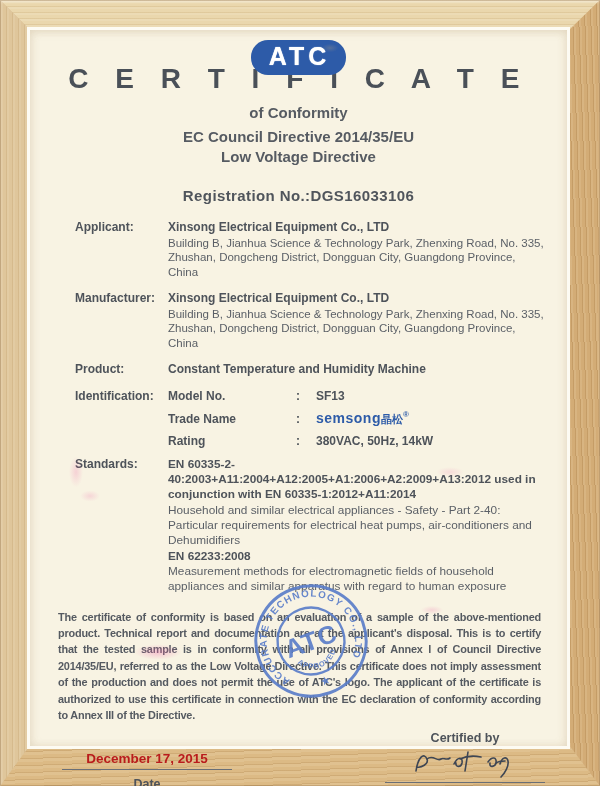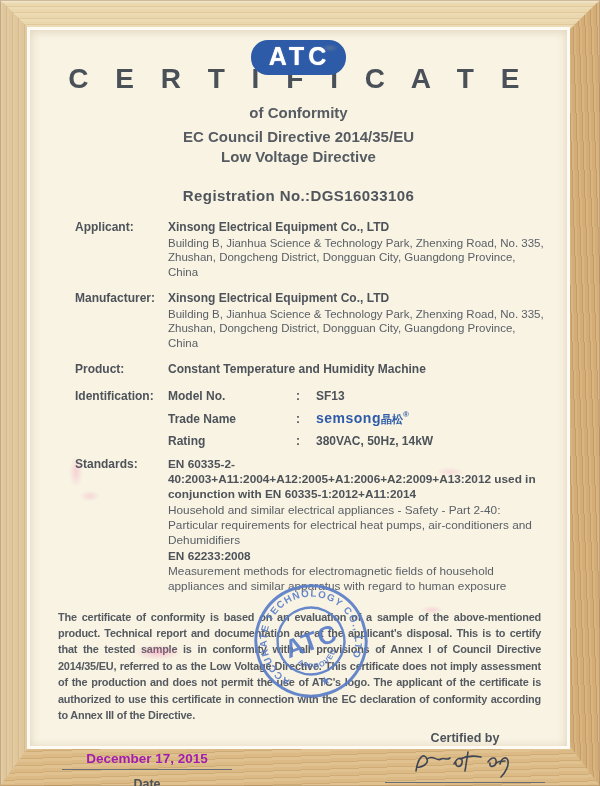--- a/index.html
+++ b/index.html
@@ -68,21 +68,21 @@
   .paragraph { margin:14px 26px 0 28px; font-size:10.9px; font-weight:bold; color:#555a61;
     text-align:justify; line-height:1.5; letter-spacing:-.2px; }
 
   
   .sign-area { position:relative; height:86px; margin-top:6px; }
   .certified-block { position:absolute; right:22px; top:2px; width:160px; text-align:center; }
   .certified-label { font-weight:bold; font-size:12.5px; color:#4e535a; }
   .sig-svg { display:block; margin:2px auto 0; }
   .sig-line { border-top:1.5px solid #6a6f76; margin-top:1px; }
   .date-block { position:absolute; left:32px; top:22px; width:170px; text-align:center; }
-  .date-value { font-weight:bold; font-size:13.5px; color:#a21caf; padding-bottom:3px;
+  .date-value { font-weight:bold; font-size:13.5px; color:#b91c1c; padding-bottom:3px;
     border-bottom:1.5px solid #6a6f76; }
   .date-label { font-weight:bold; font-size:12.5px; color:#4e535a; margin-top:7px; }
 
   .stamp { position:absolute; left:222px; top:552px; width:118px; height:118px; z-index:4; opacity:.92; }
 </style>
 </head>
 <body>
 
 <div class="scene">
 

